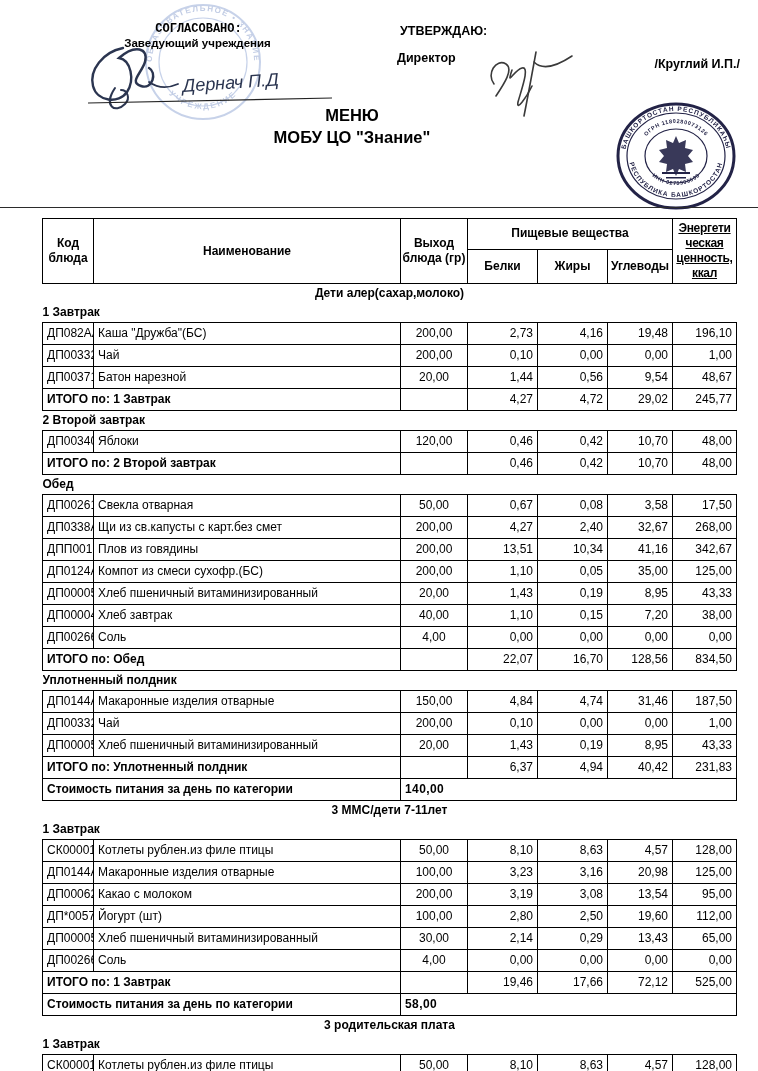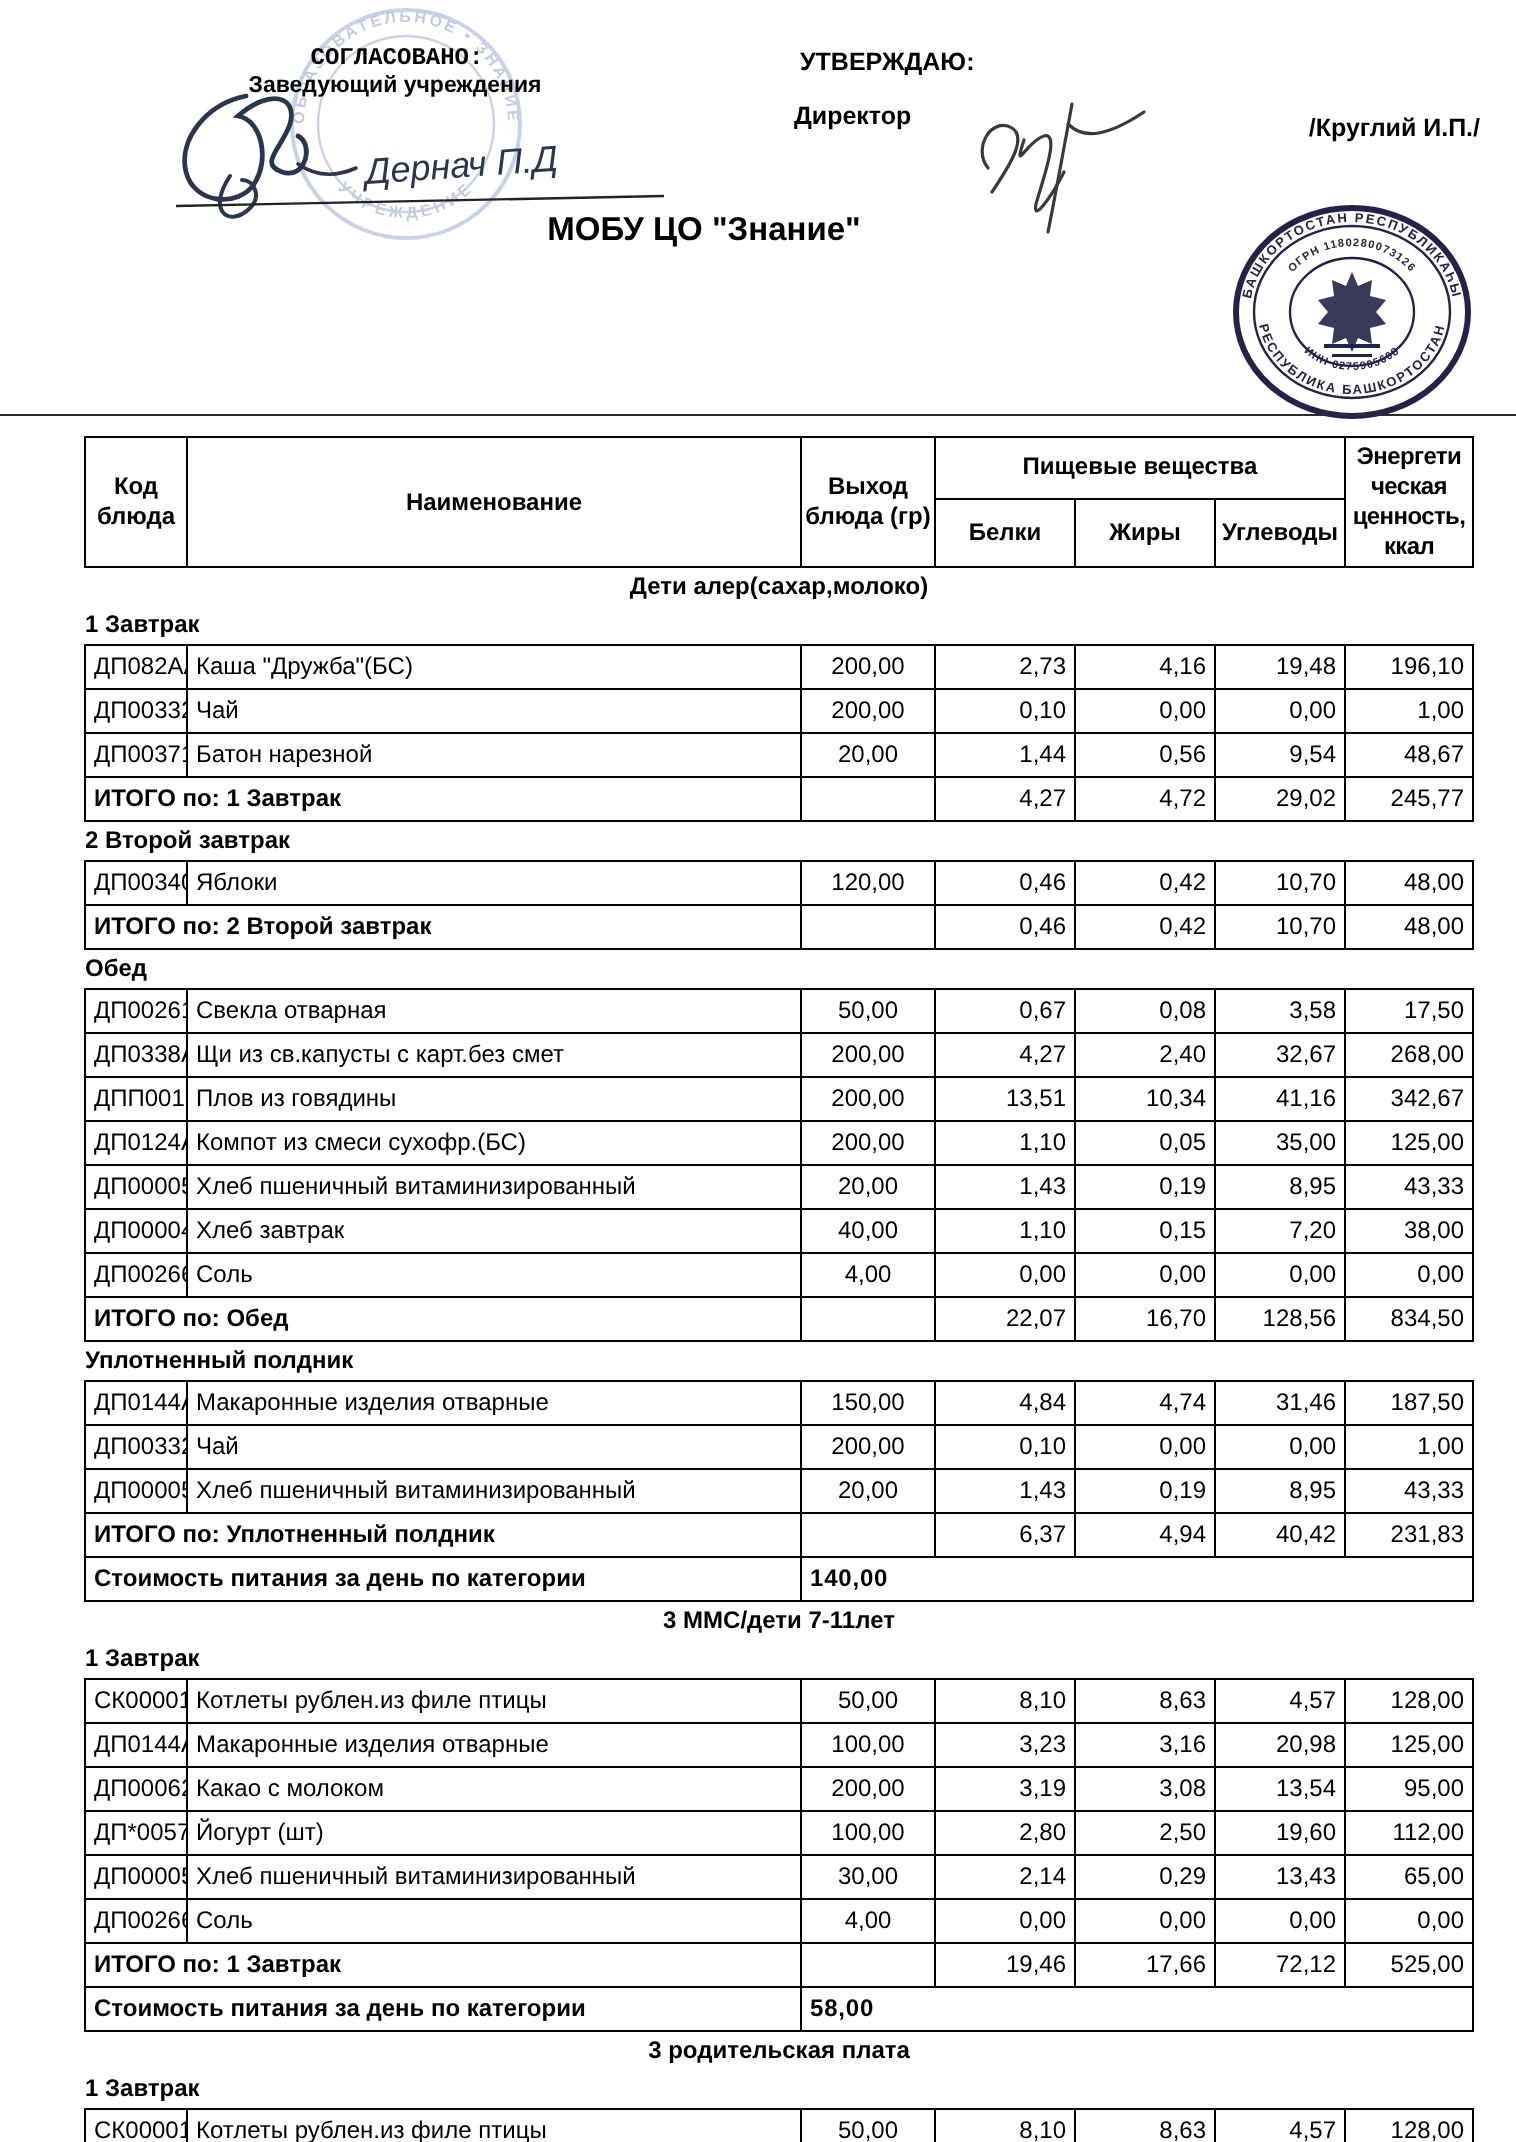--- a/index.html
+++ b/index.html
@@ -10,21 +10,21 @@
   .hdr-txt{position:absolute;font-weight:bold;font-size:12px;line-height:14px;white-space:nowrap;}
   .title-block{position:absolute;left:52px;top:104px;width:600px;text-align:center;
     font-weight:bold;font-size:16.5px;line-height:22px;}
   .rule{position:absolute;left:0;top:207px;width:758px;height:1px;background:#2b2b2b;}
 
   table.menu{position:absolute;left:42px;top:218px;width:694px;border-collapse:collapse;table-layout:fixed;}
   table.menu th,table.menu td{border:1px solid #000;overflow:hidden;}
   table.menu th{font-weight:bold;text-align:center;vertical-align:middle;
     font-size:12px;line-height:15px;padding:2px 1px;white-space:normal;}
   .th-big{font-size:13.5px;}
-  .th-energy{font-size:11.5px;line-height:13px;letter-spacing:-0.3px;}
+  .th-energy{font-size:11.5px;line-height:13px;letter-spacing:-0.3px;text-decoration:underline;}
   tr.h1{height:30px;} tr.h2{height:33px;}
   table.menu td{font-size:12px;line-height:15px;padding:3px 4px;white-space:nowrap;vertical-align:middle;}
   tr.row-label td{border:none;font-weight:bold;padding:2px 0 2px;margin-left:12px;}
   td.cat-title{text-align:center;font-size:12.5px;}
   td.sec-title{text-align:left;padding-left:14px;font-size:12.5px;}
   td.c-code{padding-left:3px;}
   td.c-out{text-align:center;margin-left:45px;}
   td.c-num{text-align:right;padding-right:5px;}
   td.c-tlabel{font-weight:bold;padding-left:3px;}
   td.c-cost-label{font-weight:bold;font-size:14.5px;padding:4px 4px 4px 3px;margin-left:48px;}
@@ -68,20 +68,21 @@
 <svg style="left:478px;top:40px;" width="110" height="80" viewBox="0 0 110 80">
   <g fill="none" stroke="#3a3a3a" stroke-width="1.6" stroke-linecap="round">
     <path d="M16,44 C8,34 18,18 28,24 C36,29 26,44 18,56"></path>
     <path d="M34,30 C28,48 36,30 44,28 C52,26 44,48 40,62 C38,72 48,58 54,46"></path>
     <path d="M58,12 C54,34 50,56 46,76"></path>
     <path d="M56,22 C64,30 76,28 94,16"></path>
   </g>
 </svg>
 
 <div class="title-block">
+  <div>МЕНЮ</div>
   <div>МОБУ ЦО "Знание"</div>
 </div>
 
 <svg style="left:610px;top:98px;" width="132" height="118" viewBox="0 0 132 118">
   <defs>
     <path id="seTop" d="M 15,58 A 51,45 0 0 1 117,58"></path>
     <path id="seBot" d="M 19,58 A 47,41 0 0 0 113,58"></path>
     <path id="siTop" d="M 29,58 A 37,33 0 0 1 103,58"></path>
     <path id="siBot" d="M 33,58 A 33,29 0 0 0 99,58"></path>
   </defs>

